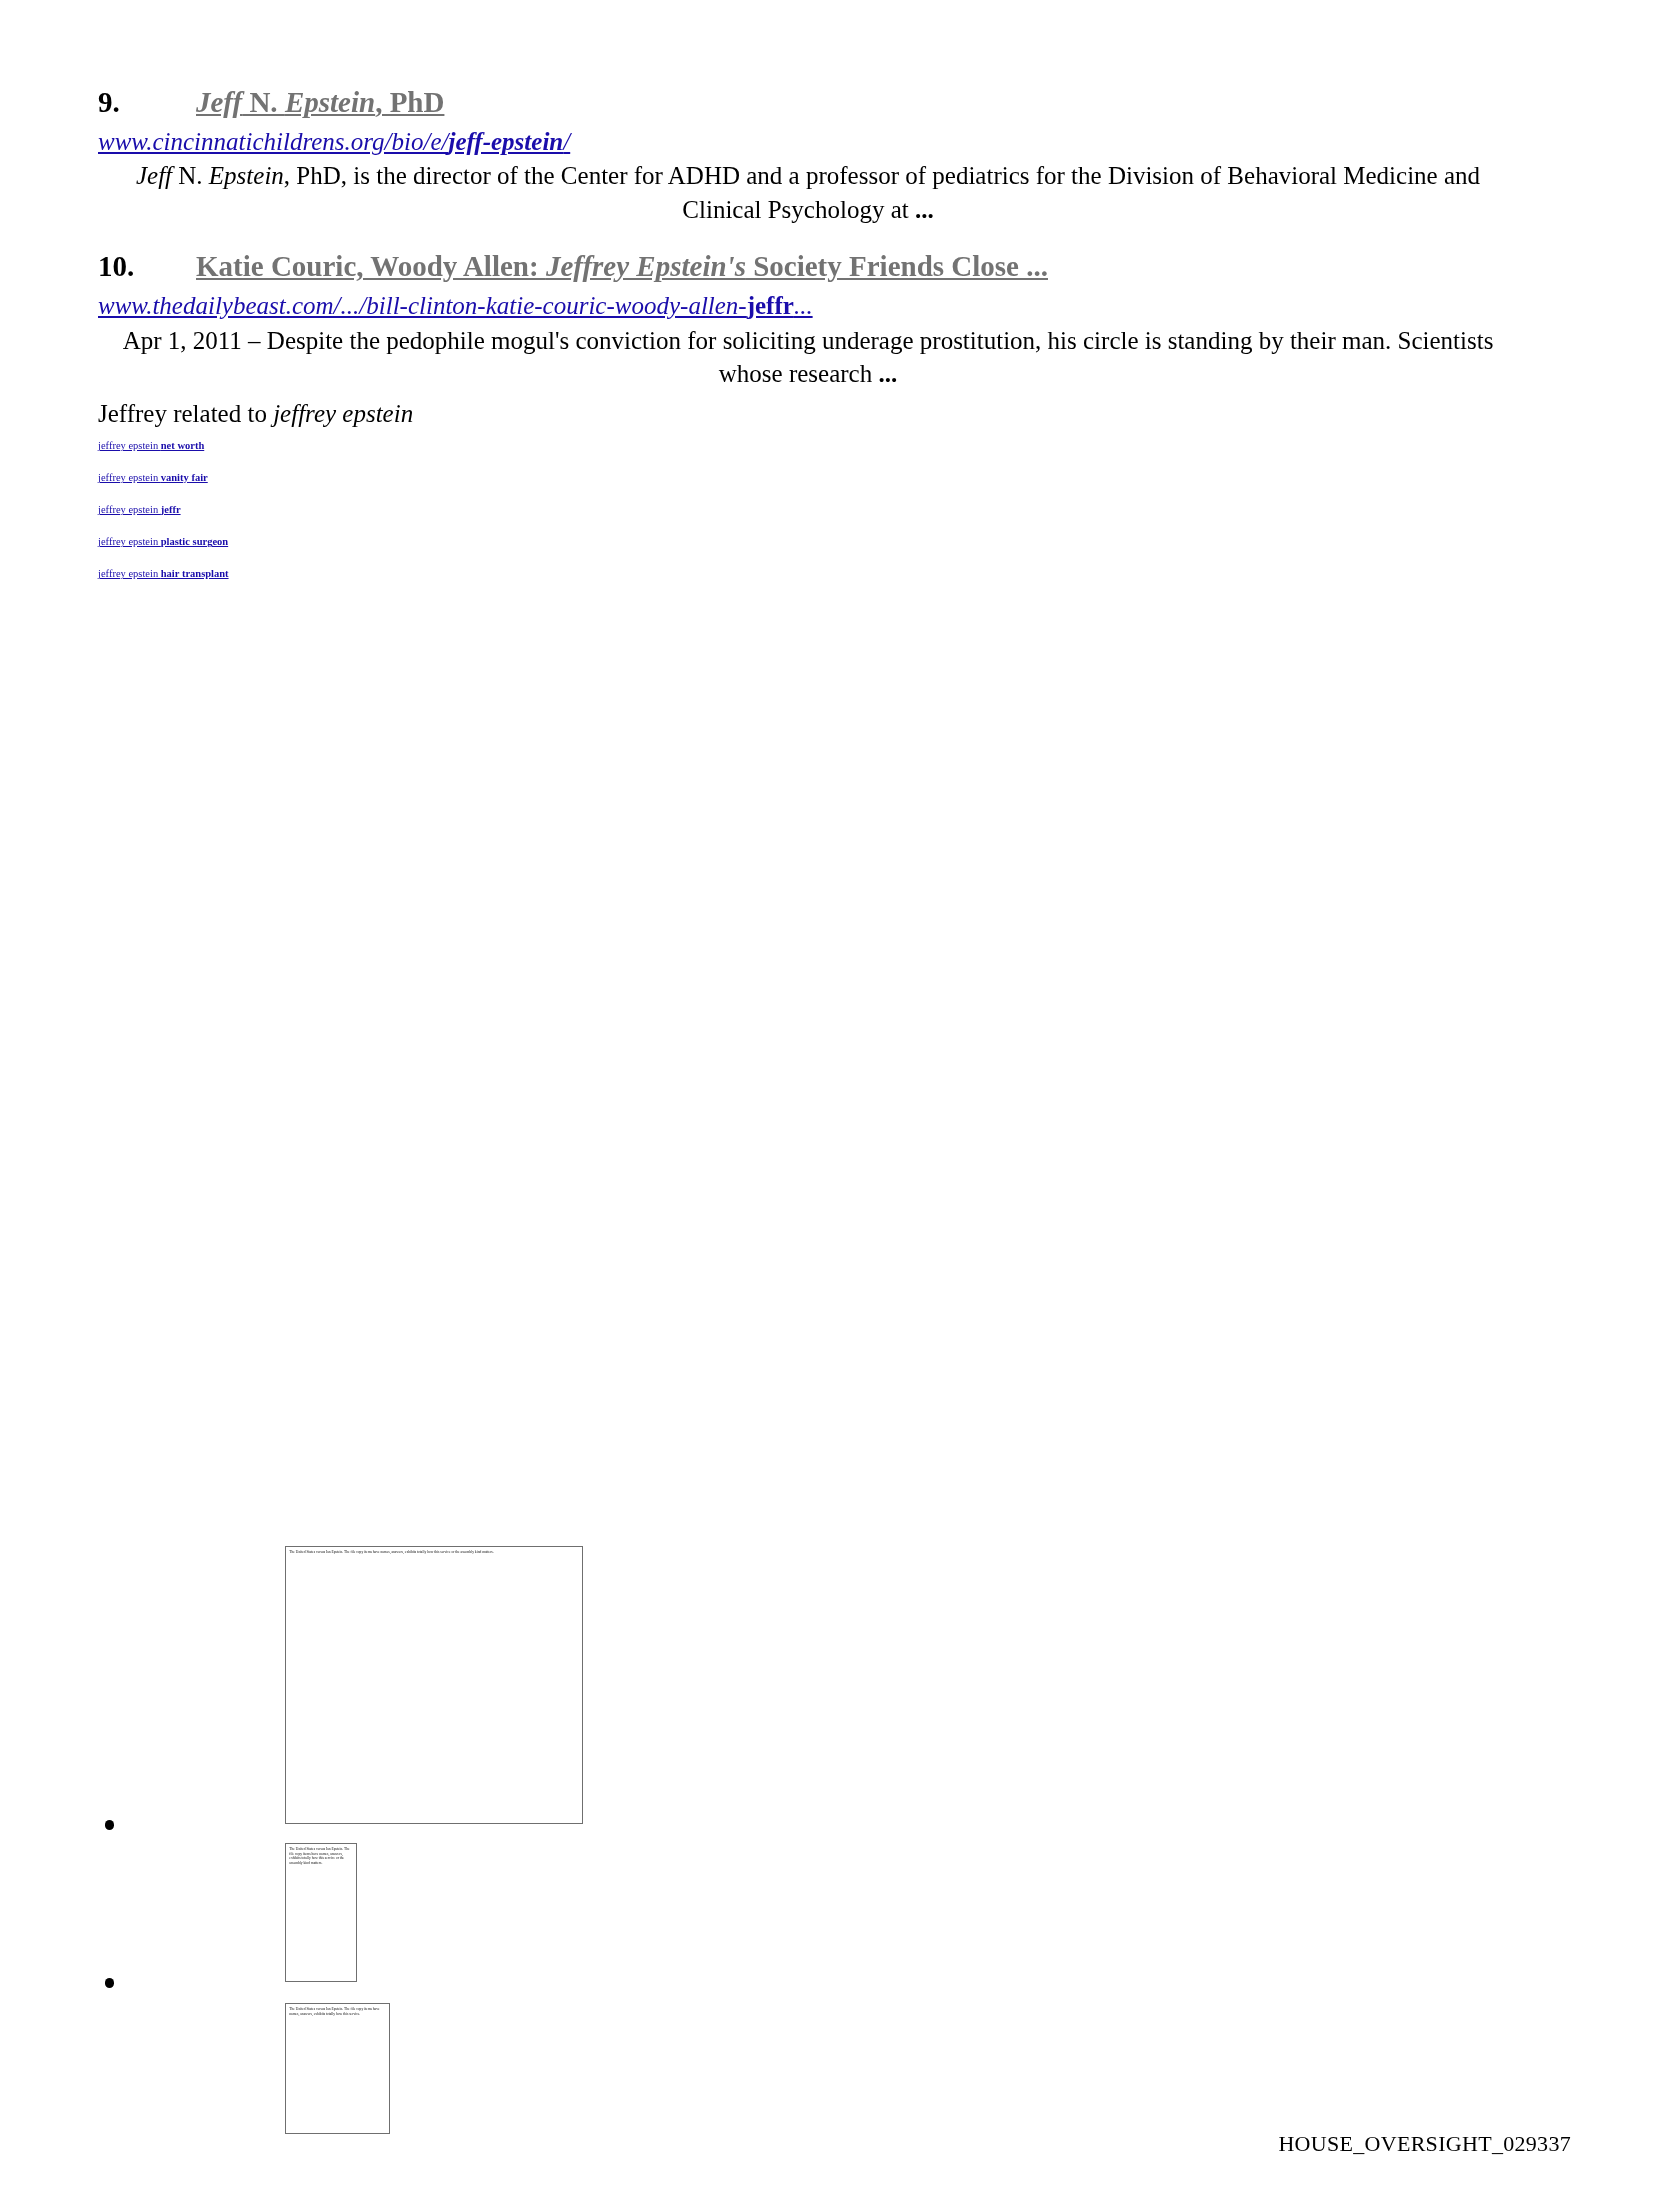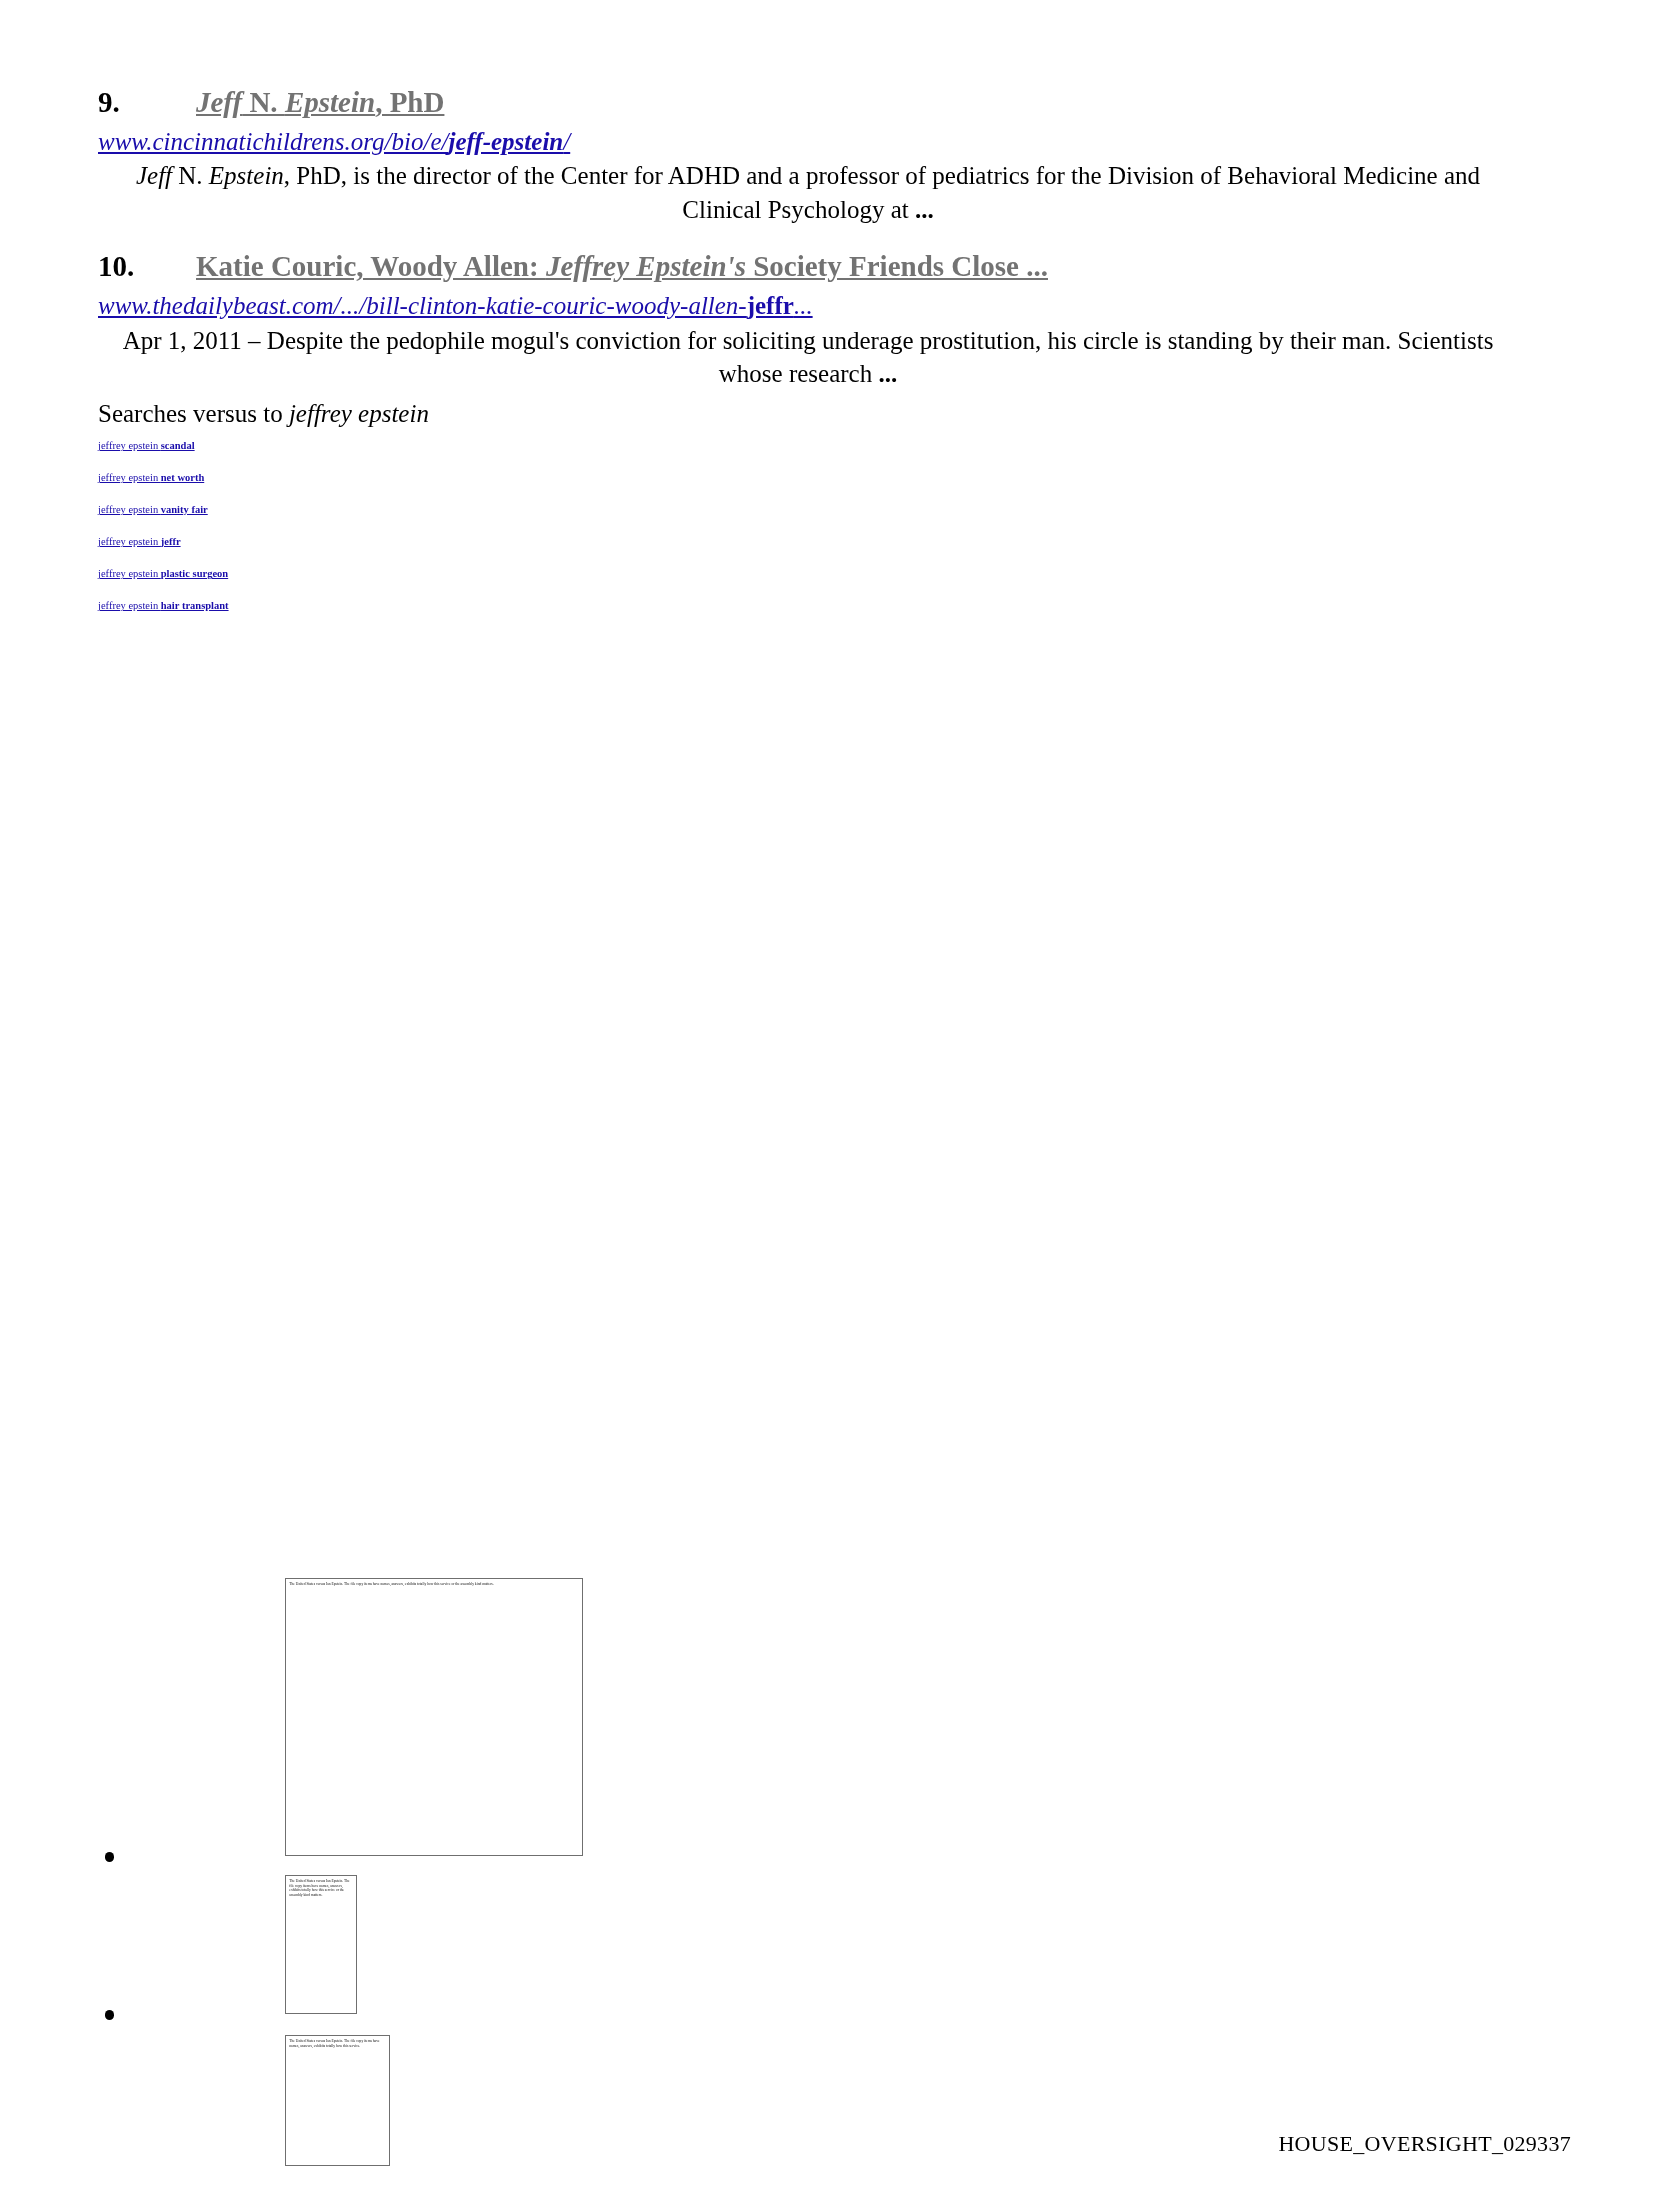--- a/index.html
+++ b/index.html
@@ -166,27 +166,24 @@
     </div>
     <div class="result-url">
       <span>www.thedailybeast.com/.../bill-clinton-katie-couric-woody-allen-</span><span class="url-bold-noital">jeffr</span><span>...</span>
     </div>
     <div class="result-snippet">
       <span>Apr 1, 2011 – Despite the pedophile mogul's conviction for soliciting underage prostitution, his circle is standing by their man. Scientists whose research </span><span class="snippet-bold">...</span>
     </div>
   </div>
 
   <div class="related-header">
-    <span>Searches versus to </span><span class="q">jeffrey epstein</span>
+    <span>Jeffrey related to </span><span class="q">jeffrey epstein</span>
   </div>
 
   <div class="related-list">
-    <div class="related-row">
-      <a class="related-link" href="#"><span>jeffrey epstein </span><span class="strong">scandal</span></a>
-    </div>
     <div class="related-row">
       <a class="related-link" href="#"><span>jeffrey epstein </span><span class="strong">net worth</span></a>
     </div>
     <div class="related-row">
       <a class="related-link" href="#"><span>jeffrey epstein </span><span class="strong">vanity fair</span></a>
     </div>
     <div class="related-row">
       <a class="related-link" href="#"><span>jeffrey epstein </span><span class="strong">jeffr</span></a>
     </div>
     <div class="related-row">

